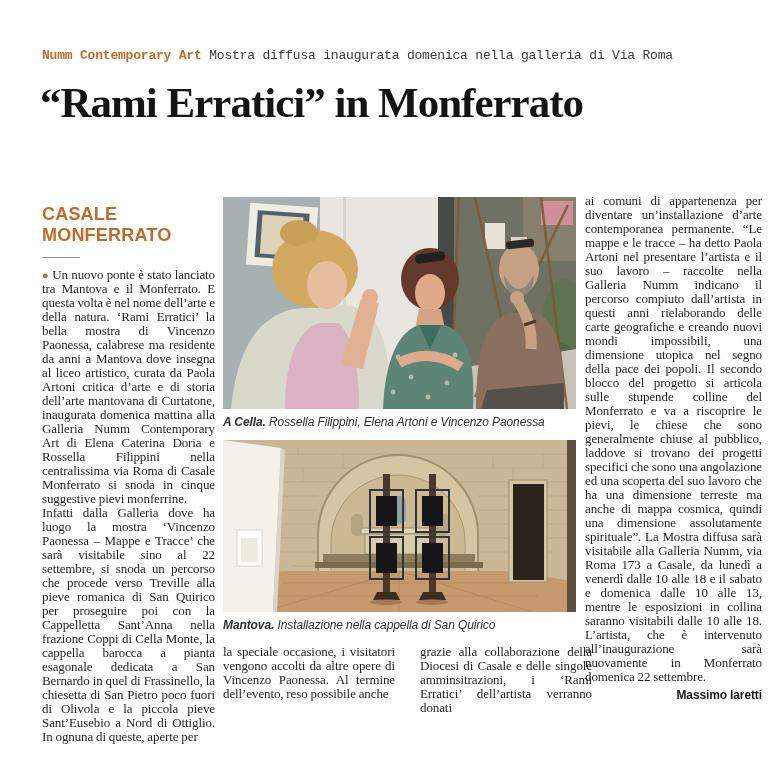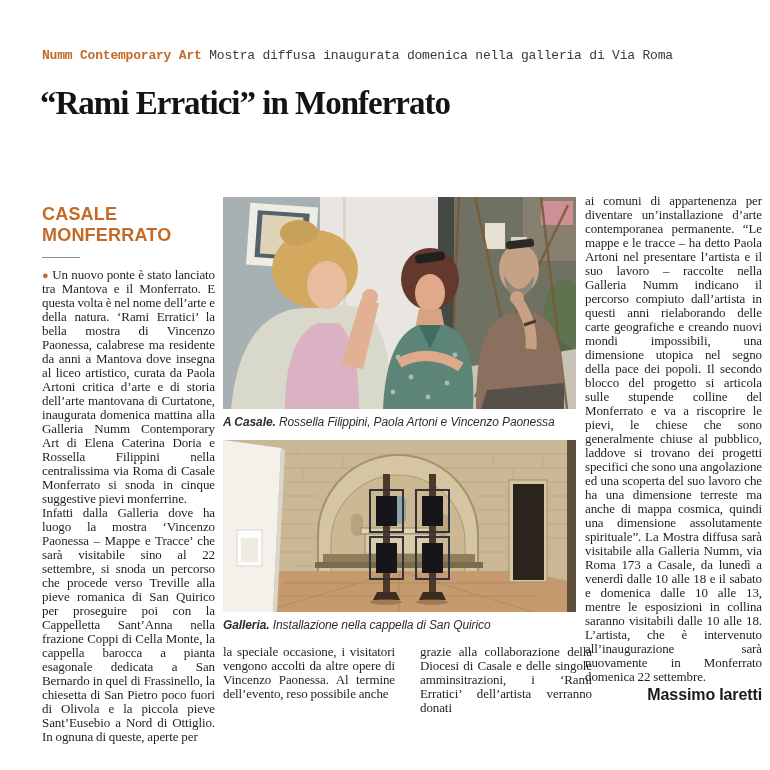--- a/index.html
+++ b/index.html
@@ -13,38 +13,38 @@
   .page{position:relative;width:770px;height:770px;background:#fff;
         font-family:"Liberation Serif",serif;color:var(--body);}
 
   
   .kicker{position:absolute;left:42px;top:46px;width:700px;
           font-family:Liberation Mono, monospace;font-size:13px;line-height:19px;
           color:#3a3a3a;letter-spacing:-0.2px;white-space:nowrap;}
   .kicker-brand{color:var(--accent);font-weight:800;}
   .headline{position:absolute;left:40px;top:79px;width:706px;
             font-family:"Liberation Serif",serif;font-weight:600;
-            font-size:33px;line-height:48px;letter-spacing:-1px;color:var(--headline);}
+            font-size:43px;line-height:48px;letter-spacing:-1px;color:var(--headline);}
 
   
   .section-label{font-family:"Liberation Sans",sans-serif;font-weight:800;
                  font-size:18px;color:var(--accent);letter-spacing:.2px;}
   .rule{width:38px;height:1px;background:#8f8f8f;margin:11px 0 10px 0;}
 
   
   .bodytext{font-size:13px;line-height:14px;text-align:justify;
             letter-spacing:-0.1px;hyphens:auto;-webkit-hyphens:auto;word-spacing:-0.3px;}
   .bodytext p{margin:0;}
   .col1{position:absolute;left:42px;top:204px;width:173px;}
   .col2b{position:absolute;left:223px;top:645px;width:172px;}
   .col3b{position:absolute;left:420px;top:645px;width:172px;}
   .col4{position:absolute;left:585px;top:194px;width:177px;}
   .bullet{color:var(--accent);font-size:11px;}
   .byline{font-family:"Liberation Sans",sans-serif;font-weight:bold;
-          font-size:16px;color:#1a1a1a;text-align:right;margin-top:4px;}
+          font-size:12px;color:#1a1a1a;text-align:right;margin-top:4px;}
 
   
   figure{position:absolute;left:223px;width:353px;}
   .fig1{top:197px;}
   .fig2{top:440px;}
   figure svg{display:block;width:353px;}
   figcaption{font-family:"Liberation Sans",sans-serif;font-style:italic;
              font-size:12px;color:var(--caption);margin-top:6px;letter-spacing:-0.1px;}
   .cap-lead{font-weight:bold;}
 </style>
@@ -128,21 +128,21 @@
 
       <path d="M253,212 C253,152 263,124 286,116 L313,116 C334,124 341,152 341,212 Z" fill="#8b7060"></path>
       <polygon points="258,212 341,212 341,186 264,193" fill="#55504a"></polygon>
       <ellipse cx="296" cy="72" rx="20" ry="25" fill="#c6a183"></ellipse>
       <rect x="283" y="43" width="28" height="8" rx="3" fill="#2b2a28" transform="rotate(-6 297 47)"></rect>
       <path d="M281,78 Q296,106 311,78 Q311,96 296,101 Q281,96 281,78 Z" fill="#8e867c"></path>
       <path d="M295,104 Q310,126 308,152" stroke="#c6a183" stroke-width="11" fill="none"></path>
       <circle cx="294" cy="101" r="7" fill="#c6a183"></circle>
       <line x1="301" y1="128" x2="313" y2="124" stroke="#4a3a2e" stroke-width="3"></line>
     </svg>
-    <figcaption><span class="cap-lead">A Casale.</span><span> Rossella Filippini, Paola Artoni e Vincenzo Paonessa</span></figcaption>
+    <figcaption><span class="cap-lead">A Cella.</span><span> Rossella Filippini, Elena Artoni e Vincenzo Paonessa</span></figcaption>
   </figure>
 
   <figure class="fig2">
     <svg viewBox="0 0 353 172" width="353" height="172">
       <rect width="353" height="172" fill="#c9b795"></rect>
 
       <g stroke="#b7a481" stroke-width="1" opacity="0.7">
         <line x1="55" y1="14" x2="353" y2="14"></line>
           <line x1="55" y1="28" x2="353" y2="28"></line>
         <line x1="55" y1="42" x2="353" y2="42"></line>
@@ -206,21 +206,21 @@
         <rect x="153" y="56" width="21" height="30"></rect>
         <rect x="153" y="103" width="21" height="30"></rect>
         <rect x="199" y="56" width="21" height="30"></rect>
         <rect x="199" y="103" width="21" height="30"></rect>
       </g>
       <polygon points="150,160 177,160 173,152 154,152" fill="#3a2c1e"></polygon>
       <polygon points="196,160 223,160 219,152 200,152" fill="#3a2c1e"></polygon>
       <ellipse cx="163" cy="162" rx="16" ry="3" fill="#8a6744" opacity="0.6"></ellipse>
       <ellipse cx="209" cy="162" rx="16" ry="3" fill="#8a6744" opacity="0.6"></ellipse>
     </svg>
-    <figcaption><span class="cap-lead">Galleria.</span><span> Installazione nella cappella di San Quirico</span></figcaption>
+    <figcaption><span class="cap-lead">Mantova.</span><span> Installazione nella cappella di San Quirico</span></figcaption>
   </figure>
 
   <div class="col2b bodytext">
     <p>la speciale occasione, i visitatori vengono accolti da altre opere di Vincenzo Paonessa. Al termine dell’evento, reso possibile anche</p>
   </div>
   <div class="col3b bodytext">
     <p>grazie alla collaborazione della Diocesi di Casale e delle singole amminsitrazioni, i ‘Rami Erratici’ dell’artista verranno donati</p>
   </div>
 
   <div class="col4 bodytext">

